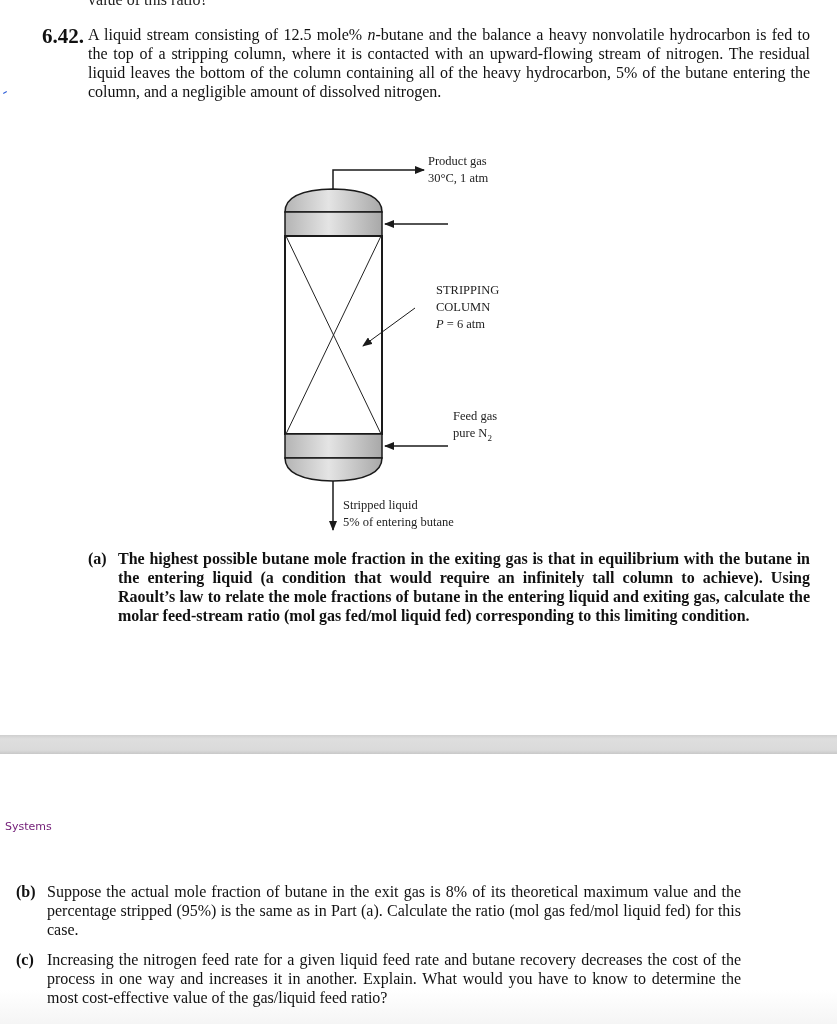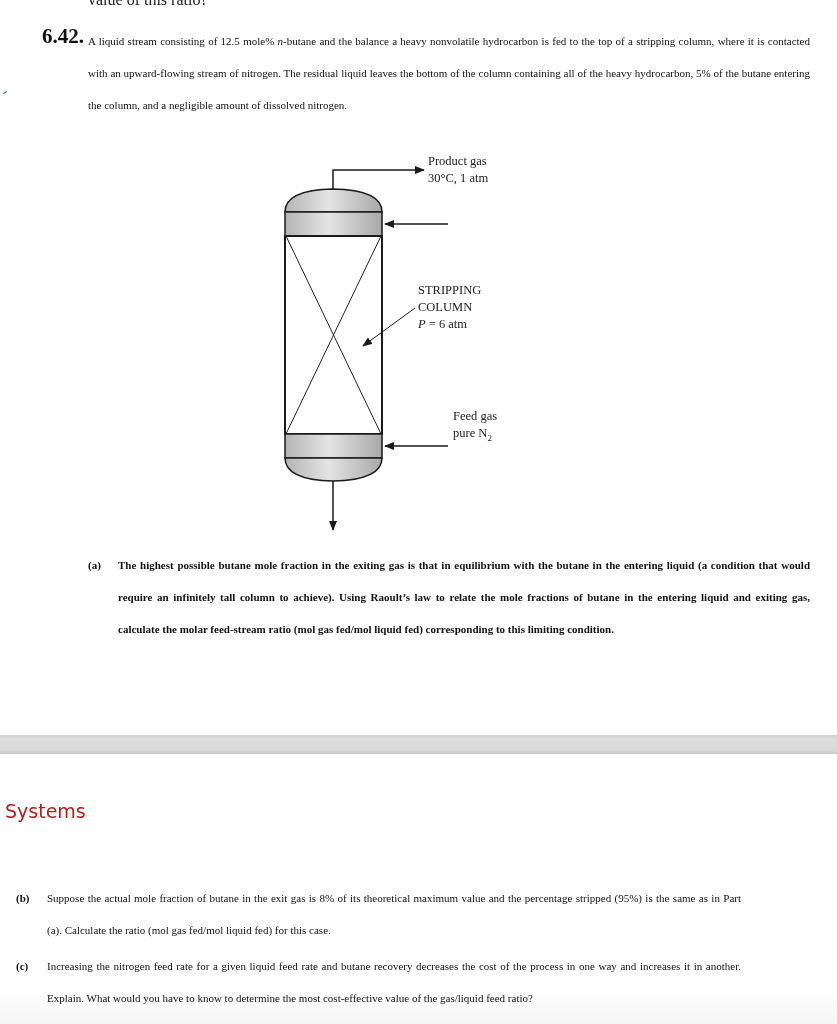--- a/index.html
+++ b/index.html
@@ -7,35 +7,35 @@
     width: 837px; height: 1024px; position: relative; overflow: hidden;
     background: #ffffff; color: #111;
     font-family: "Liberation Serif", "DejaVu Serif", serif;
   }
   .abs { position: absolute; }
   .prev-tail {
     left: 88px; top: -9px; font-size: 16px; line-height: 18px; color: #222;
   }
   .problem-num { left: 42px; top: 25px; font-weight: bold; font-size: 21px; line-height: 22px; }
   .para {
-    font-size: 11px; line-height: 32px; text-align: justify; text-align-last: left;
+    font-size: 16px; line-height: 19px; text-align: justify; text-align-last: left;
   }
   .p-main { left: 88px; top: 25px; width: 722px; }
   .p-a { left: 118px; top: 549px; width: 692px; font-weight: bold; }
   .label { font-weight: bold; }
   .marker { left: 3px; top: 92px; width: 4px; height: 1px; background: #2a5bd7; transform: rotate(-30deg); }
 
   .diag-text { font-size: 12.5px; line-height: 17px; color: #222; }
 
   .divider {
     left: 0; top: 735px; width: 837px; height: 19px;
     background: linear-gradient(#cfcfcf, #dedede 20%, #dadada 80%, #c8c8c8);
   }
   .systems {
-    left: 5px; top: 800px; font-family: "DejaVu Sans", sans-serif; font-size: 19px; color: #b91c1c;
+    left: 5px; top: 820px; font-family: "DejaVu Sans", sans-serif; font-size: 11px; color: #701a75;
   }
   .bottom-fade { left: 0; top: 990px; width: 837px; height: 34px; background: linear-gradient(#ffffff, #f5f5f5); }
   sub { font-size: 9px; }
 </style>
 </head>
 <body>
 
 <div class="abs prev-tail">value of this ratio?</div>
 
 <div class="abs marker"></div>
@@ -76,31 +76,35 @@
 
     <line x1="333" y1="481" x2="333" y2="530" stroke="#1a1a1a" stroke-width="1.5" marker-end="url(#arr)"></line>
   </svg>
 
   <div class="abs diag-text" style="left:428px;top:153px">
     <div>Product gas</div>
     <div>30°C, 1 atm</div>
   </div>
 
 
-  <div class="abs diag-text" style="left:418px;top:282px">
+  <div class="abs diag-text" style="left:436px;top:282px">
     <div>STRIPPING</div>
     <div>COLUMN</div>
     <div><i>P</i><span> = 6 atm</span></div>
   </div>
 
   <div class="abs diag-text" style="left:453px;top:408px">
     <div>Feed gas</div>
     <div><span>pure N</span><sub>2</sub></div>
   </div>
 
+  <div class="abs diag-text" style="left:343px;top:497px">
+    <div>Stripped liquid</div>
+    <div>5% of entering butane</div>
+  </div>
 </div>
 
 <div class="abs label para" style="left:88px;top:549px">(a)</div>
 <div class="abs para p-a">The highest possible butane mole fraction in the exiting gas is that in equilibrium with the butane in the entering liquid (a condition that would require an infinitely tall column to achieve). Using Raoult’s law to relate the mole fractions of butane in the entering liquid and exiting gas, calculate the molar feed-stream ratio (mol gas fed/mol liquid fed) corresponding to this limiting condition.</div>
 
 <div class="abs divider"></div>
 
 <div class="abs systems">Systems</div>
 
 <div class="abs bottom-fade"></div>

